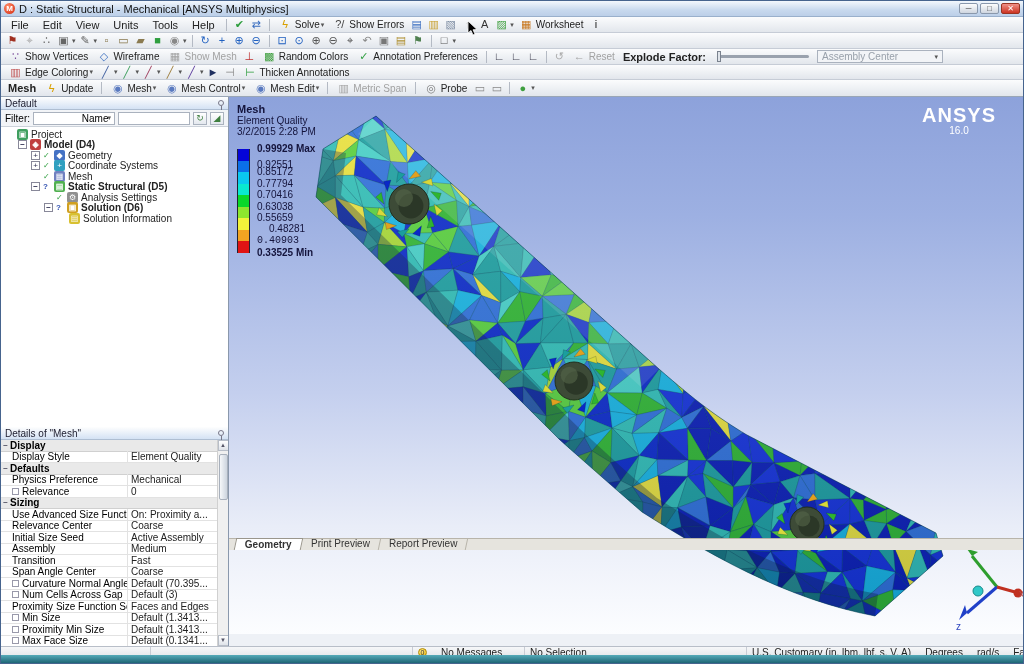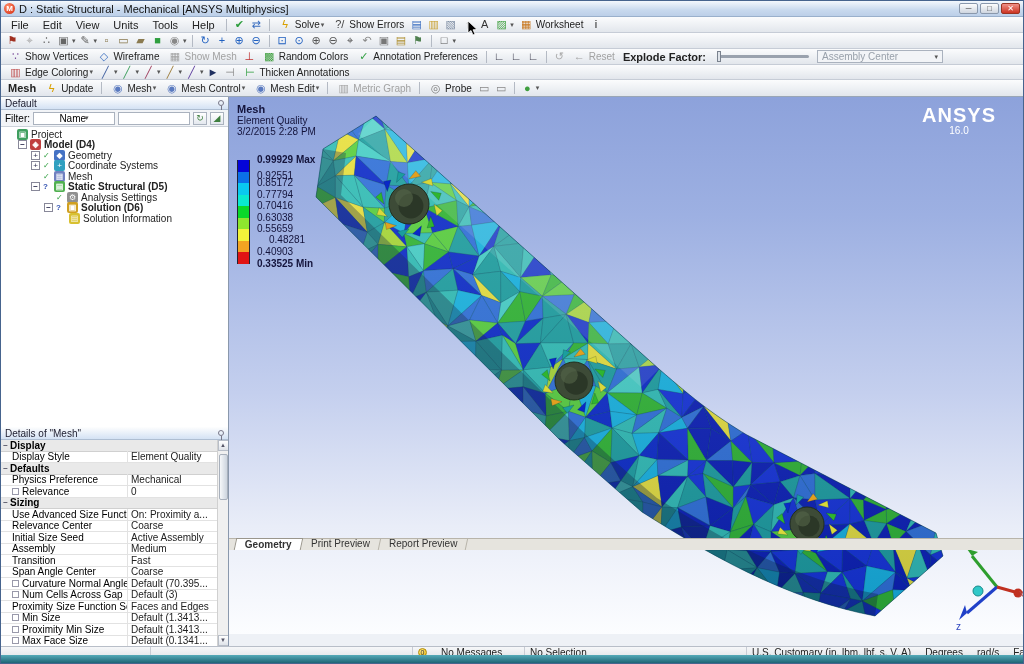--- a/index.html
+++ b/index.html
@@ -26,21 +26,21 @@
 .slider{position:relative;width:92px;height:3px;background:#9aa2ae;border-radius:2px;margin:0 6px}
 .sthumb{position:absolute;left:0;top:-4px;width:4px;height:11px;background:#dfe4ea;border:1px solid #7a828e}
 .ddbox{display:inline-flex;align-items:center;justify-content:space-between;width:126px;height:13px;border:1px solid #aab2be;background:#f2f4f7;padding:0 4px;font-size:10px;color:#98a0aa}
 
 #main{position:absolute;top:96px;left:0;width:1024px;height:549px;display:flex}
 #leftpanel{width:228px;height:549px;background:#e8ecf2;border-right:1px solid #8a98ac;display:flex;flex-direction:column}
 .phead{height:13px;background:linear-gradient(#fefefe,#d4e2f4);border-bottom:1px solid #aebed2;display:flex;align-items:center;justify-content:space-between;padding:0 4px;font-size:10px;color:#223}
 .pin{width:6px;height:6px;border:1px solid #778;border-radius:50%;position:relative}
 .pin::after{content:"";position:absolute;left:2px;top:5px;width:1px;height:4px;background:#778}
 #filterrow{height:17px;display:flex;align-items:center;gap:3px;background:#f2f4f7;border-bottom:1px solid #ccd2da;padding:0 4px;font-size:10px}
-#filter-dd{display:inline-flex;align-items:center;justify-content:center;width:82px;height:13px;background:#fff;border:1px solid #aab2be;padding:0 3px}
+#filter-dd{display:inline-flex;align-items:center;justify-content:flex-end;width:82px;height:13px;background:#fff;border:1px solid #aab2be;padding:0 3px}
 #filter-input{flex:1;height:13px;background:#fff;border:1px solid #aab2be}
 .fbtn{width:14px;height:13px;border:1px solid #aab2be;background:linear-gradient(#fff,#e4e8ee);font-size:9px;display:flex;align-items:center;justify-content:center;color:#3f7f3f}
 #tree{flex:1;background:#fff;overflow:hidden;padding-top:2px}
 .trow{display:flex;align-items:center;gap:3px;height:10.5px;font-size:10px;color:#222;white-space:nowrap}
 .trow .exp{width:9px;height:9px;border:1px solid #889;background:#fff;font-size:8px;line-height:7px;text-align:center;color:#335;flex:none}
 .trow .chk{font-size:8px;width:8px;flex:none}
 .trow .nico{width:11px;height:11px;border-radius:2px;color:#fff;font-size:8px;display:flex;align-items:center;justify-content:center;flex:none}
 .trow.b{font-weight:bold}
 
 #details{height:219px;display:flex;flex-direction:column;background:#fff}
@@ -55,21 +55,21 @@
 #dscroll{width:11px;background:#f0f0f0;border-left:1px solid #d0d0d0;display:flex;flex-direction:column;align-items:center}
 .sarrow{width:11px;height:11px;background:linear-gradient(#fff,#dfe3e9);border:1px solid #b8bec8;font-size:6px;line-height:9px;text-align:center;color:#556}
 #dthumb{width:9px;height:46px;background:linear-gradient(90deg,#f6f8fa,#ccd4de);border:1px solid #a8b0bc;border-radius:2px;margin-top:3px}
 #dscroll .sarrow.down{margin-top:auto}
 
 #viewport{position:relative;width:795px;height:537px;background:linear-gradient(180deg,#8da2db 0%,#9db0e2 22%,#c4cfee 55%,#e9edf8 80%,#fcfdff 100%);overflow:hidden}
 #mesh-svg{position:absolute;left:0;top:0}
 #legend{position:absolute;left:8px;top:6px;color:#14143c}
 #legend .lt{font-size:11px;font-weight:bold}
 #legend .ls,#legend .lts{font-size:10px}
-#lbars{position:relative;margin-top:17px;height:122px;width:120px}
+#lbars{position:relative;margin-top:6px;height:122px;width:120px}
 .band{position:absolute;left:0;width:13px;height:11.5px;border-left:1px solid #223;border-right:1px solid #223}
 .llab{position:absolute;left:20px;font-size:10px;white-space:nowrap}
 .llab.b{font-weight:bold}
 #logo{position:absolute;right:28px;top:8px;text-align:center;color:#fff}
 #logo .brand{font-size:20px;font-weight:bold;letter-spacing:1px;line-height:1}
 #logo .ver{font-size:10px}
 #triad{position:absolute;right:0;bottom:0}
 
 #tabsrow{position:absolute;left:228px;top:537px;width:796px;height:12px;background:#e6e4de;border-top:1px solid #b8b4aa;display:flex;align-items:flex-end;padding-left:6px;font-size:10px}
 .tab{padding:0 9px;height:12px;line-height:12px;color:#333;border-right:1px solid #b8b4aa;transform:skewX(-12deg)}
@@ -246,21 +246,21 @@
         <span class="dda">▾</span>
       </span>
       <span class="tbtn">
         <span class="ic" style="color:#5a7ac0">◉</span>
         <span class="tlbl">Mesh Edit</span>
         <span class="dda">▾</span>
       </span>
       <span class="tsep"></span>
       <span class="tbtn dis">
         <span class="ic" style="color:#999">▥</span>
-        <span class="tlbl">Metric Graph</span>
+        <span class="tlbl">Metric Span</span>
       </span>
       <span class="tsep"></span>
       <span class="tbtn">
         <span class="ic" style="color:#777">◎</span>
         <span class="tlbl">Probe</span>
       </span>
       <span class="ic" style="color:#888">▭</span>
       <span class="ic" style="color:#888">▭</span>
       <span class="tsep"></span>
       <span class="ic" style="color:#3f9f3f">●</span>
@@ -1073,21 +1073,21 @@
             <div class="band" style="top: 86.5px; background: rgb(242, 164, 34);"></div>
             <div class="band" style="top: 98px; background: rgb(224, 20, 20);"></div>
             <div class="llab b" style="top: 0px;">0.99929 Max</div>
             <div class="llab" style="top: 16px;">0.92551</div>
             <div class="llab" style="top: 23px;">0.85172</div>
             <div class="llab" style="top: 34.5px;">0.77794</div>
             <div class="llab" style="top: 46px;">0.70416</div>
             <div class="llab" style="top: 57.5px;">0.63038</div>
             <div class="llab" style="top: 69px;">0.55659</div>
             <div class="llab" style="top: 80px; padding-left: 12px;">0.48281</div>
-            <div class="llab" style="top: 92px;">0.40903</div>
+            <div class="llab" style="top: 92px; font-family: Liberation Mono, monospace;">0.40903</div>
             <div class="llab b" style="top: 103.5px;">0.33525 Min</div>
           </div>
       </div>
       <div id="logo">
         <div class="brand">ANSYS</div>
         <div class="ver">16.0</div>
       </div>
       <svg id="triad" width="90" height="95">
           <line x1="63" y1="48" x2="38" y2="17" stroke="#2e9e2e" stroke-width="3"></line>
           <polygon points="38,17 33,10 44,13" fill="#2e9e2e"></polygon>

